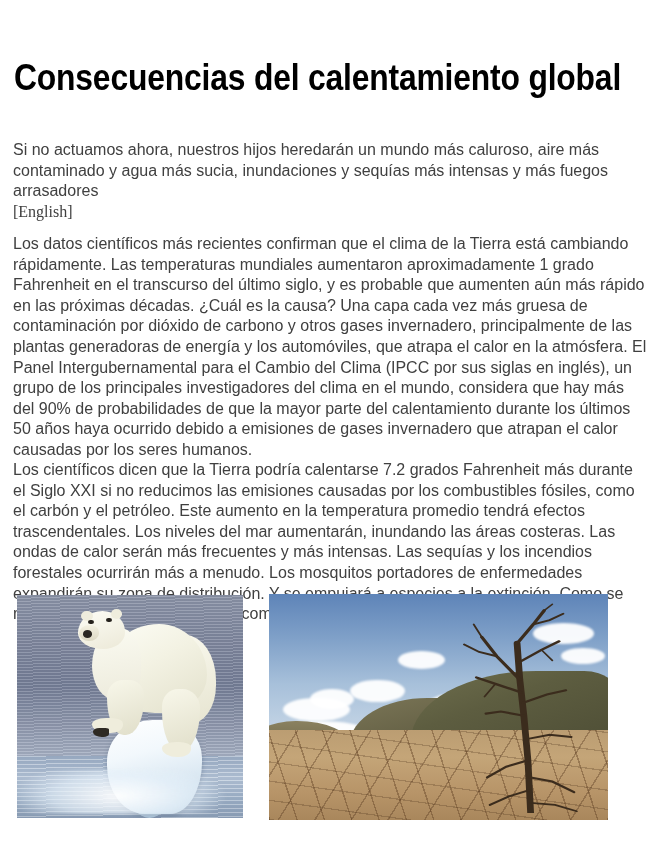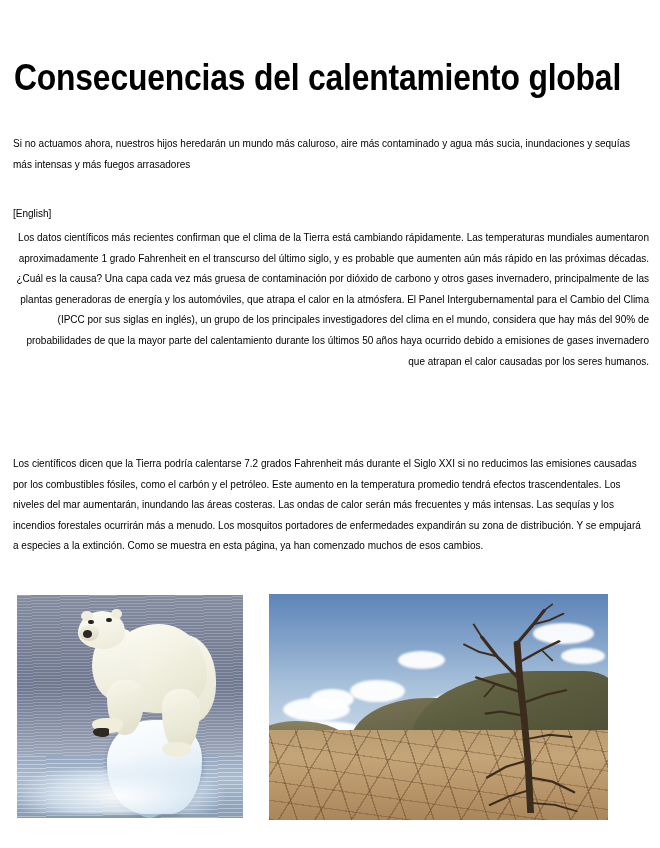--- a/index.html
+++ b/index.html
@@ -34,28 +34,28 @@
     letter-spacing: -0.2px;
     white-space: nowrap;
     transform: scaleX(0.86);
     transform-origin: left center;
     color: #000000;
   }
   .body-copy {
     position: absolute;
     left: 13px;
     width: 634px;
-    font-size: 10px;
+    font-size: 16px;
     line-height: 20.6px;
-    color: #000000;
+    color: #404040;
     text-align: left;
   }
   #intro-paragraph { top: 124px; width: 622px; }
-  #lang-link-line  { top: 194px; }
-  #paragraph-one   { top: 218px; width: 636px; text-align: right; }
+  #lang-link-line  { top: 186px; font-family: Liberation Serif, serif; }
+  #paragraph-one   { top: 218px; width: 636px; }
   #paragraph-two   { top: 444px; width: 630px; }
 
   .figure-row {
     position: absolute;
     left: 0;
     top: 594px;
     width: 660px;
     height: 228px;
   }
   .figure {

